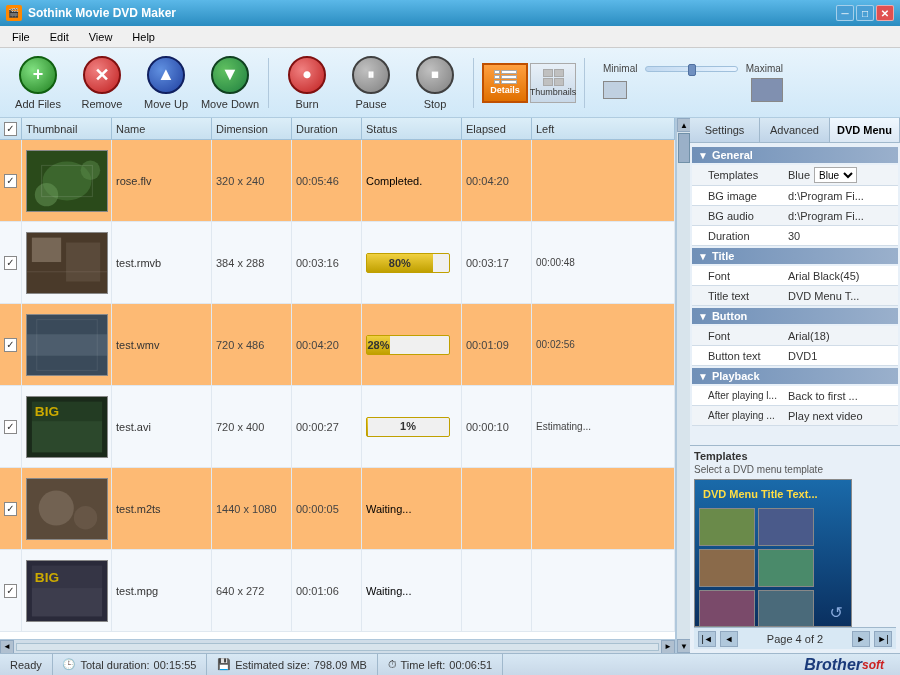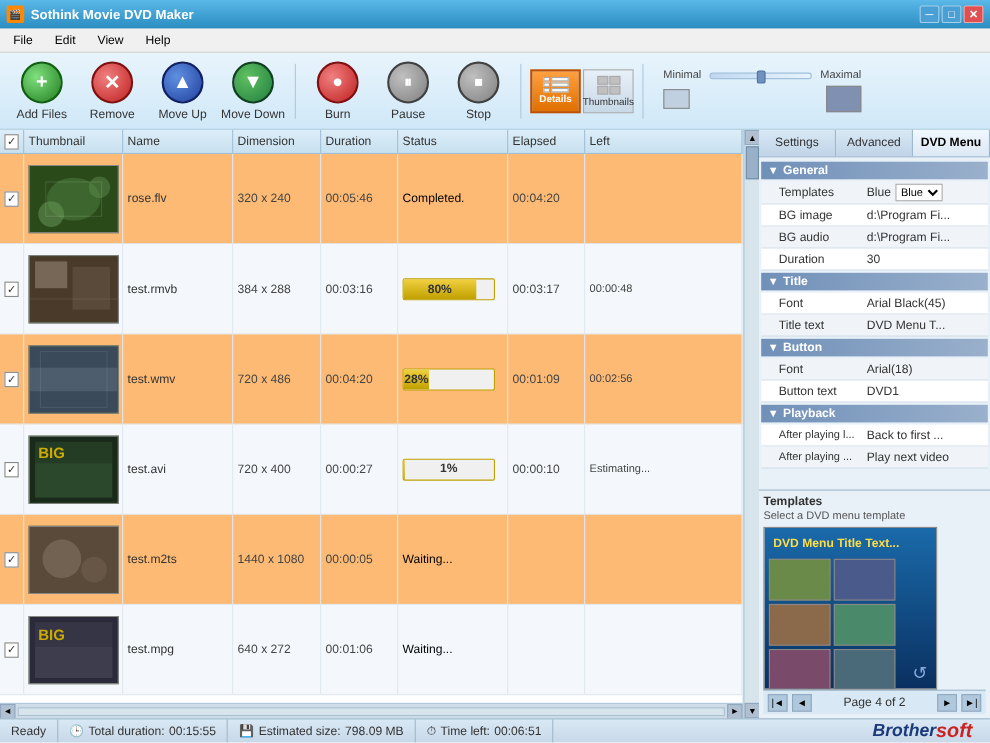--- a/index.html
+++ b/index.html
@@ -711,17 +711,17 @@
       <span>Estimated size:</span>
       <span>798.09 MB</span>
     </div>
     <div class="status-item">
       <span>⏱</span>
       <span>Time left:</span>
       <span>00:06:51</span>
     </div>
     <div style="margin-left:auto;padding-right:16px;display:flex;align-items:center;">
       <span style="font-size:16px;font-weight:bold;color:#1a3a7a;font-style:italic;">Brother</span>
-        <span style="font-size:18px;font-weight:bold;color:#cc2222;font-style:italic;">soft</span>
+        <span style="font-size:12px;font-weight:bold;color:#cc2222;font-style:italic;">soft</span>
     </div>
   </div>
 
 </div>
 
 </body></html>

